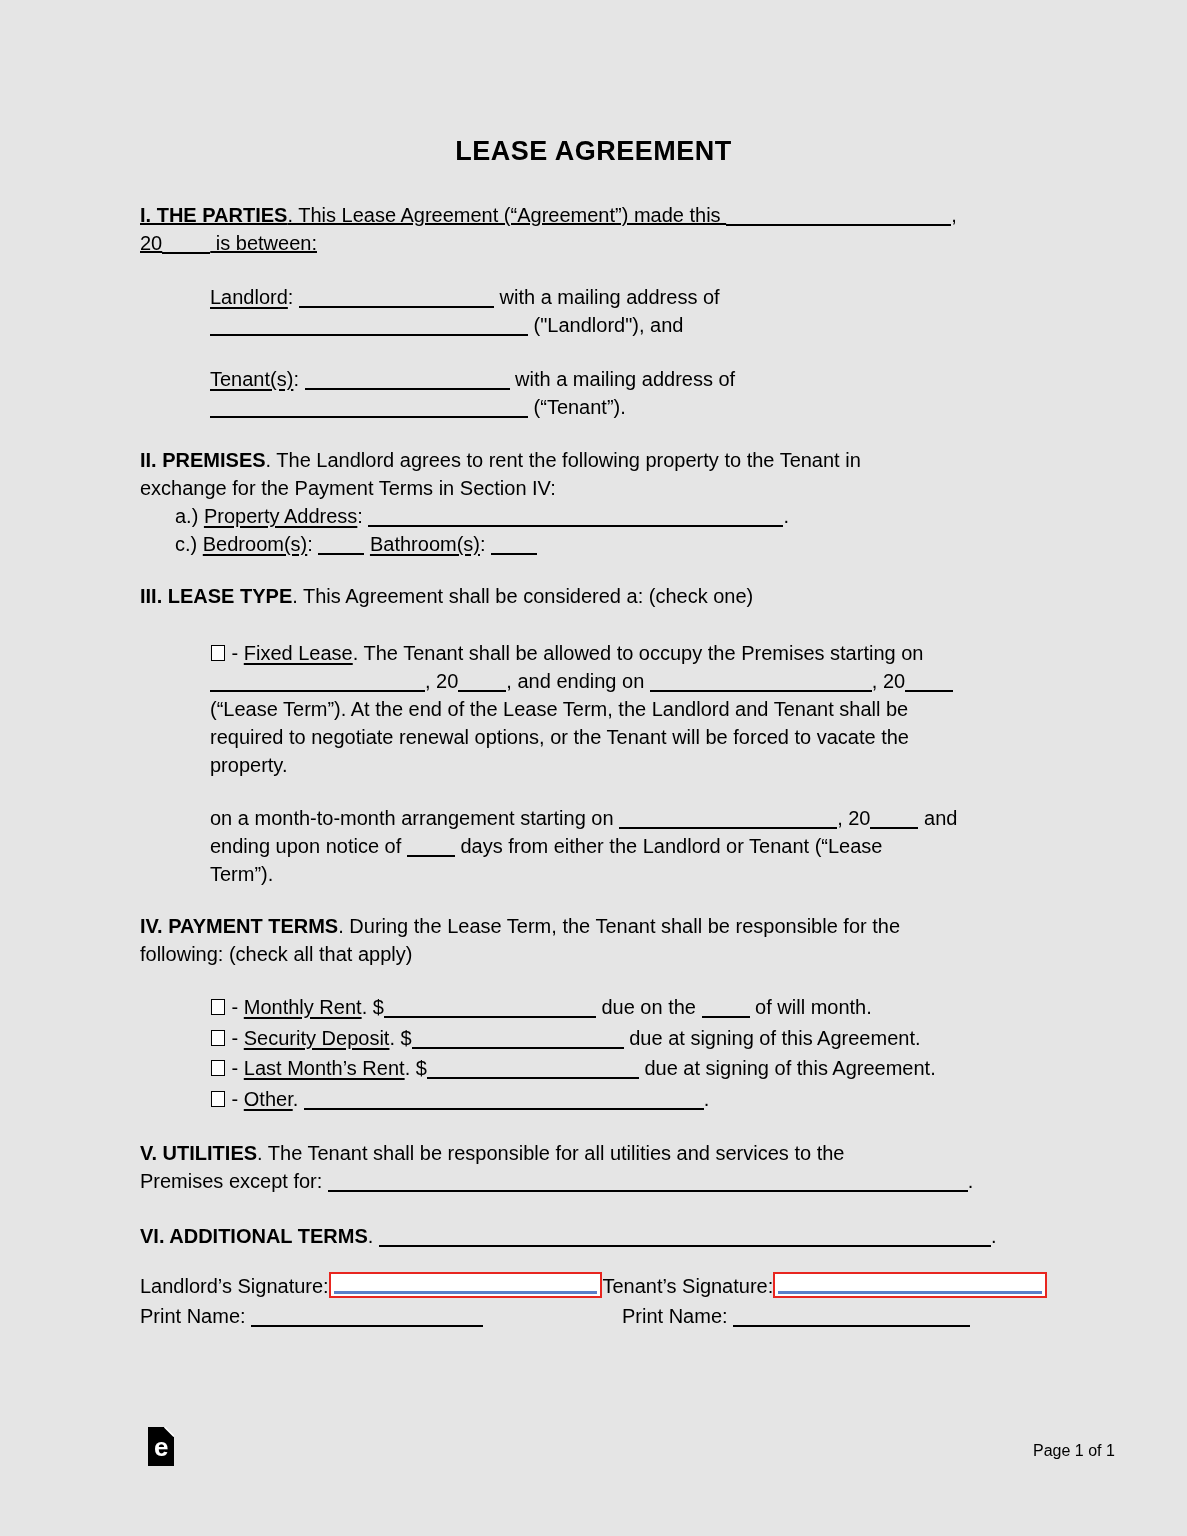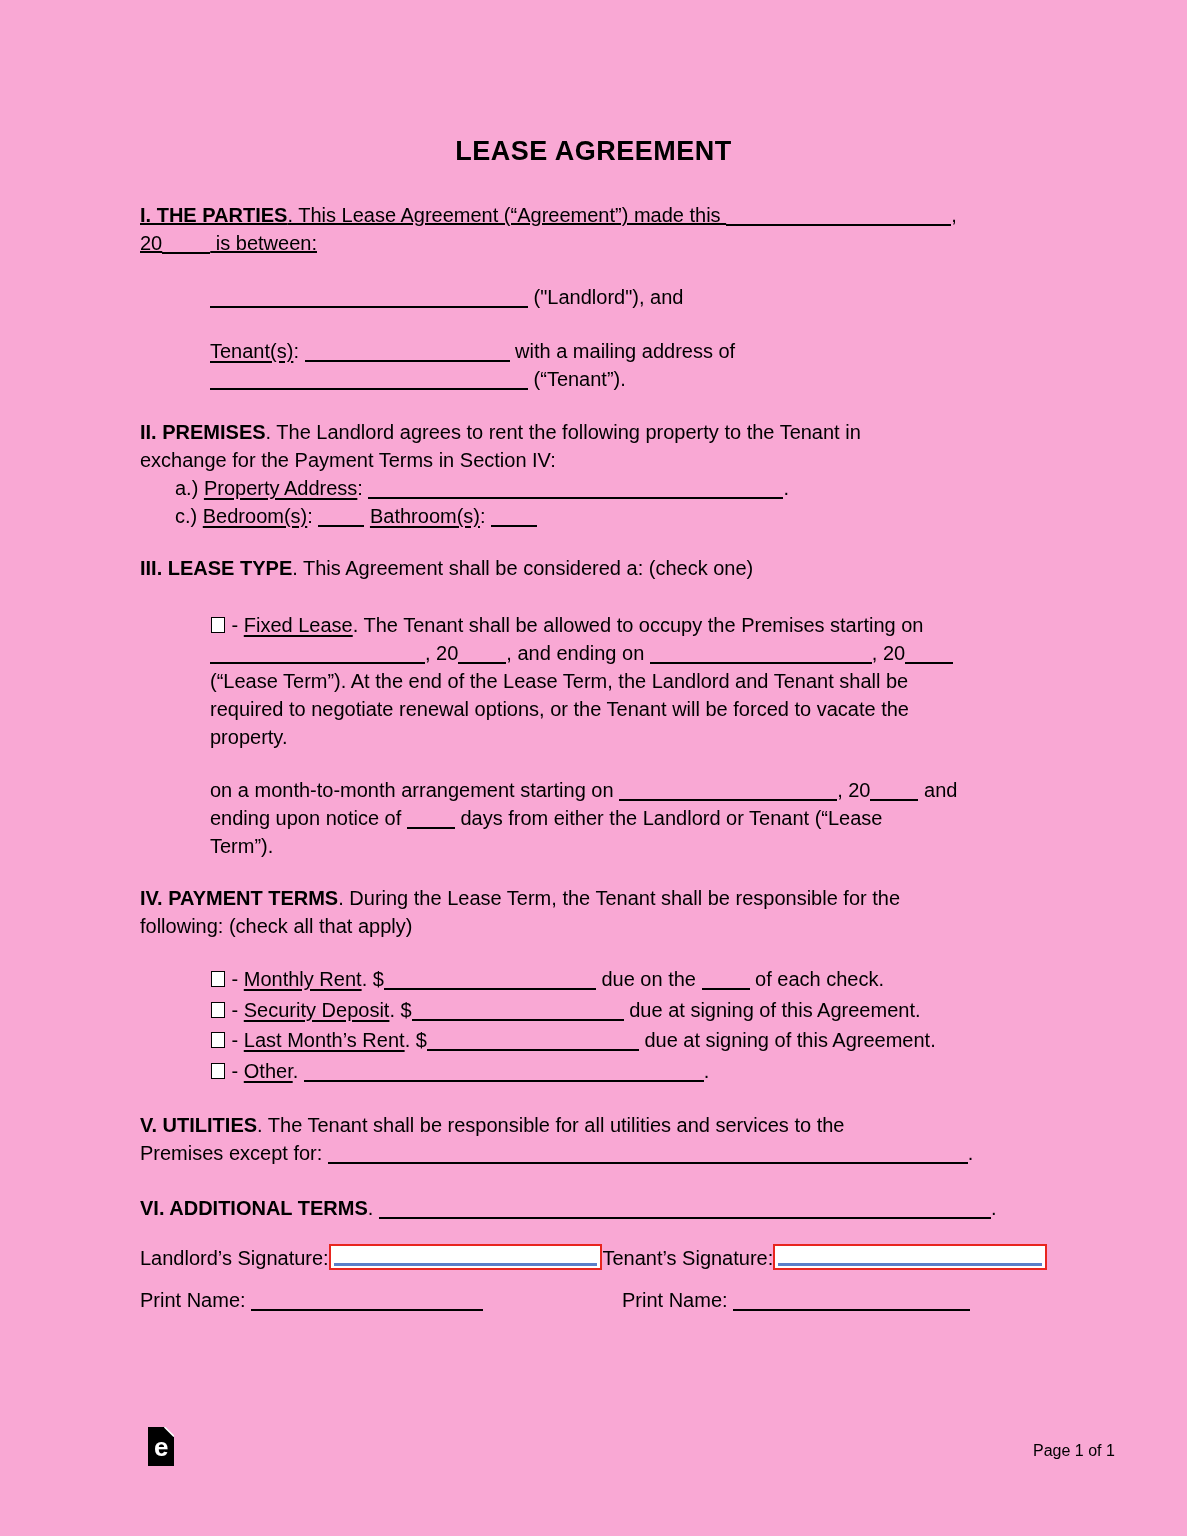--- a/index.html
+++ b/index.html
@@ -1,19 +1,19 @@
 <!DOCTYPE html>
 <html style="--text: #000000; --field-border: #e8251f; --field-underline: #5b7fc9;"><head>
 <meta charset="utf-8">
 <style>
   html, body { margin:0; padding:0; background:#ffffff; }
   .page {
     position:relative;
     width:1187px; height:1536px;
-    background:#f9a8d4;
+    background:#e5e5e5;
     font-family:"Liberation Sans", sans-serif;
     font-size:20px; line-height:28px;
     color:var(--text, #000);
     overflow:hidden;
   }
   .content { position:absolute; left:140px; top:0; width:907px; }
   .doc-title {
     margin:0; padding-top:136px;
     text-align:center;
     font-size:27px; line-height:30px; font-weight:bold; letter-spacing:0.5px;
@@ -52,41 +52,42 @@
   .sig-label { white-space:nowrap; }
   .sig-field {
     position:relative; height:22px; flex:1 1 0;
     border:2px solid var(--field-border, #e8251f);
     background:#fff;
   }
   .sig-line {
     position:absolute; left:3px; right:3px; bottom:2px; height:0;
     border-bottom:3px solid var(--field-underline, #5b7fc9);
   }
-  .print-row { position:relative; margin-top:12px; height:28px; white-space:nowrap; }
+  .print-row { position:relative; margin-top:0; height:28px; white-space:nowrap; }
   .print-right { position:absolute; left:482px; top:0; white-space:nowrap; }
 
   
   .logo { position:absolute; left:148px; top:1427px; width:26px; height:39px; }
   .page-label { position:absolute; left:1033px; top:1441px; font-size:16px; line-height:20px; }
 </style>
 </head>
 <body>
 
 <div class="page">
   <div class="content">
 
     <h1 class="doc-title">LEASE AGREEMENT</h1>
 
     <div id="doc-blocks">
         <div class="block" data-block="parties">
           <div class="line"><span class="b">I. THE PARTIES</span><span>. This Lease Agreement (“Agreement”) made this </span><span class="bl" style="width: 225px;"></span><span>,</span></div>
           <div class="line"><span>20</span><span class="bl" style="width: 48px;"></span><span> is between:</span></div>
         </div>
         <div class="block" data-block="landlord-tenant">
+          <div class="line"><span class="u">Landlord</span><span>: </span><span class="bl" style="width: 195px;"></span><span> with a mailing address of</span></div>
           <div class="line"><span class="bl" style="width: 318px;"></span><span> ("Landlord"), and</span></div>
           <div class="line spacer"></div>
           <div class="line"><span class="u">Tenant(s)</span><span>: </span><span class="bl" style="width: 205px;"></span><span> with a mailing address of</span></div>
           <div class="line"><span class="bl" style="width: 318px;"></span><span> (“Tenant”).</span></div>
         </div>
         <div class="block" data-block="premises">
           <div class="line"><span class="b">II. PREMISES</span><span>. The Landlord agrees to rent the following property to the Tenant in</span></div>
           <div class="line"><span>exchange for the Payment Terms in Section IV:</span></div>
         </div>
         <div class="block" data-block="premises-items">
@@ -106,21 +107,21 @@
         <div class="block" data-block="month-to-month">
           <div class="line"><span>on a month-to-month arrangement starting on </span><span class="bl" style="width: 218px;"></span><span>, 20</span><span class="bl" style="width: 48px;"></span><span> and</span></div>
           <div class="line"><span>ending upon notice of </span><span class="bl" style="width: 48px;"></span><span> days from either the Landlord or Tenant (“Lease</span></div>
           <div class="line"><span>Term”).</span></div>
         </div>
         <div class="block" data-block="payment-terms">
           <div class="line"><span class="b">IV. PAYMENT TERMS</span><span>. During the Lease Term, the Tenant shall be responsible for the</span></div>
           <div class="line"><span>following: (check all that apply)</span></div>
         </div>
         <div class="block" data-block="payment-items">
-          <div class="line"><span class="cb"></span><span> - </span><span class="u">Monthly Rent</span><span>. $</span><span class="bl" style="width: 212px;"></span><span> due on the </span><span class="bl" style="width: 48px;"></span><span> of each check.</span></div>
+          <div class="line"><span class="cb"></span><span> - </span><span class="u">Monthly Rent</span><span>. $</span><span class="bl" style="width: 212px;"></span><span> due on the </span><span class="bl" style="width: 48px;"></span><span> of will month.</span></div>
           <div class="line"><span class="cb"></span><span> - </span><span class="u">Security Deposit</span><span>. $</span><span class="bl" style="width: 212px;"></span><span> due at signing of this Agreement.</span></div>
           <div class="line"><span class="cb"></span><span> - </span><span class="u">Last Month’s Rent</span><span>. $</span><span class="bl" style="width: 212px;"></span><span> due at signing of this Agreement.</span></div>
           <div class="line"><span class="cb"></span><span> - </span><span class="u">Other</span><span>. </span><span class="bl" style="width: 400px;"></span><span>.</span></div>
         </div>
         <div class="block" data-block="utilities">
           <div class="line"><span class="b">V. UTILITIES</span><span>. The Tenant shall be responsible for all utilities and services to the</span></div>
           <div class="line"><span>Premises except for: </span><span class="bl" style="width: 640px;"></span><span>.</span></div>
         </div>
         <div class="block" data-block="additional-terms">
           <div class="line"><span class="b">VI. ADDITIONAL TERMS</span><span>. </span><span class="bl" style="width: 612px;"></span><span>.</span></div>

